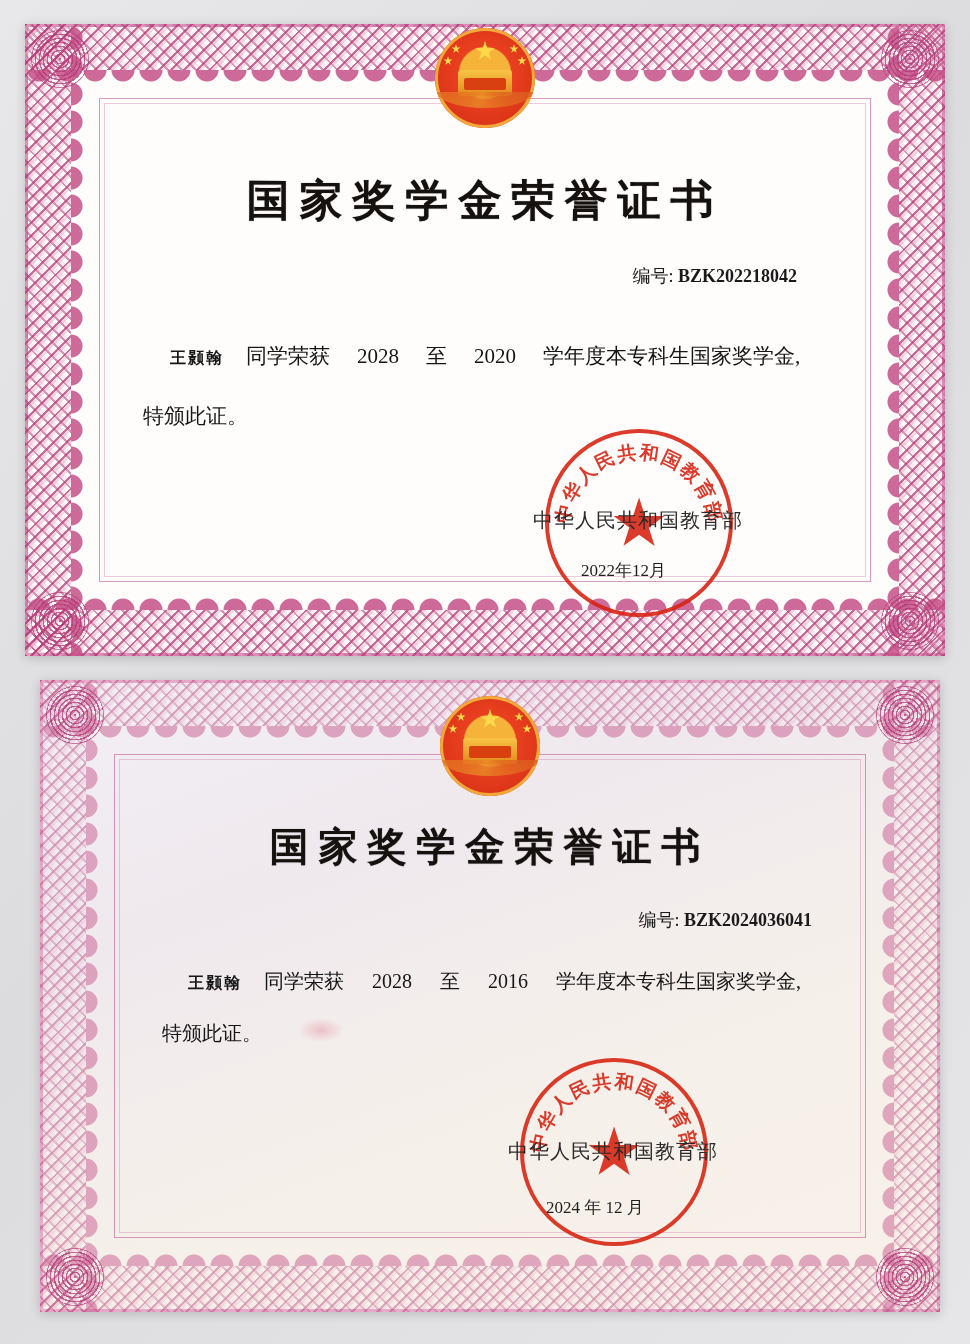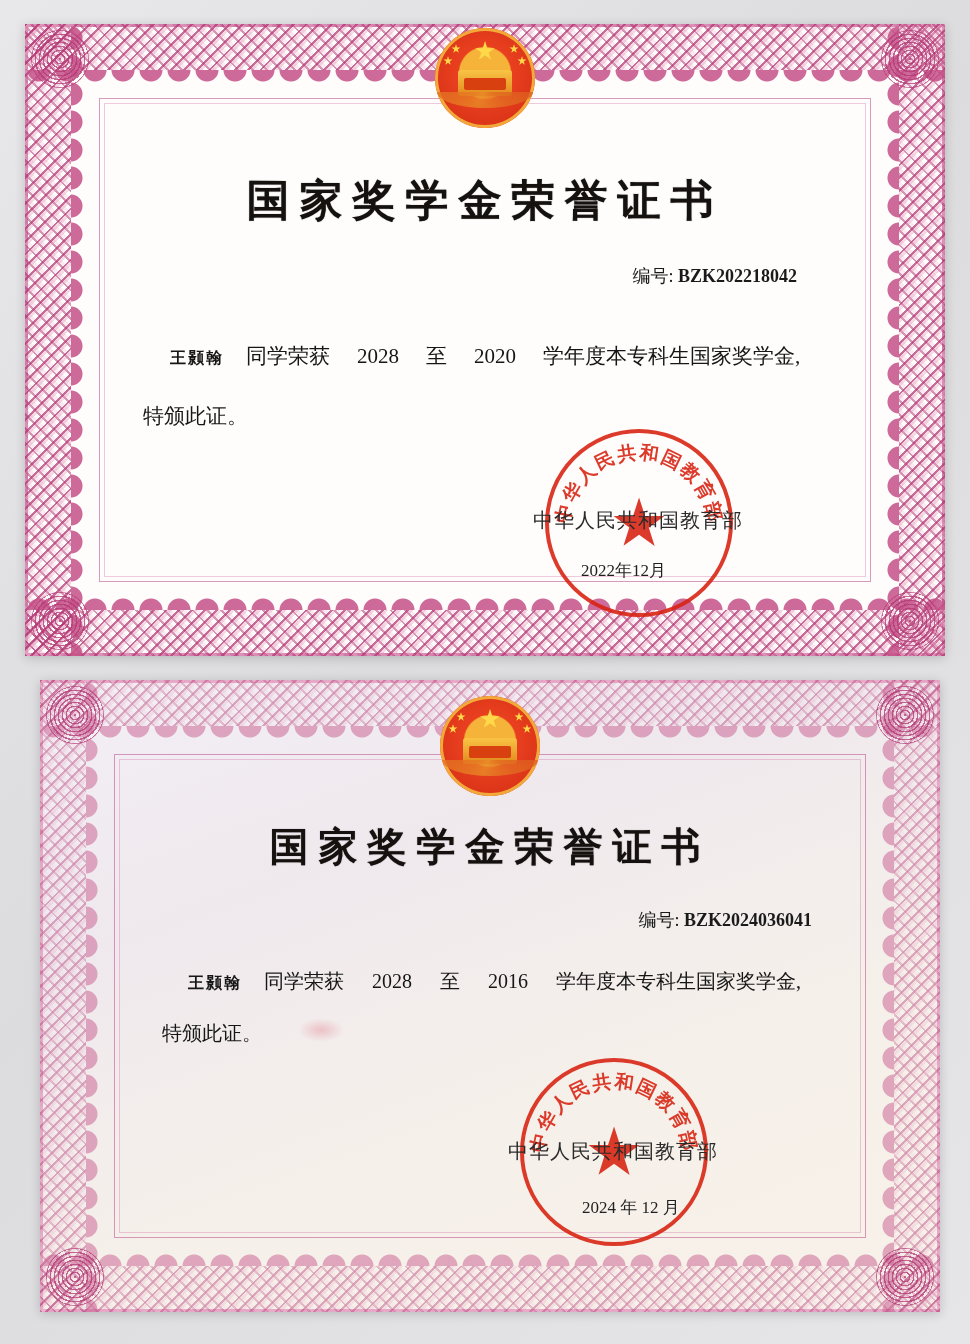--- a/index.html
+++ b/index.html
@@ -333,16 +333,16 @@
       <svg class="arc" viewBox="0 0 180 180">
         <defs>
           <path id="arc2" d="M 20 96 A 70 70 0 1 1 160 96"></path>
         </defs>
         <text><textPath href="#arc2" startOffset="50%" text-anchor="middle">中华人民共和国教育部</textPath></text>
       </svg>
       <div class="seal-star">★</div>
     </div>
 
     <div class="seal-name" style="left:468px;top:458px;">中华人民共和国教育部</div>
-    <div class="seal-date" style="left:506px;top:516px;margin-left:36px;">2024 年 12 月</div>
+    <div class="seal-date" style="left:506px;top:516px;">2024 年 12 月</div>
   </div>
 
 </div>
 
 </body></html>

